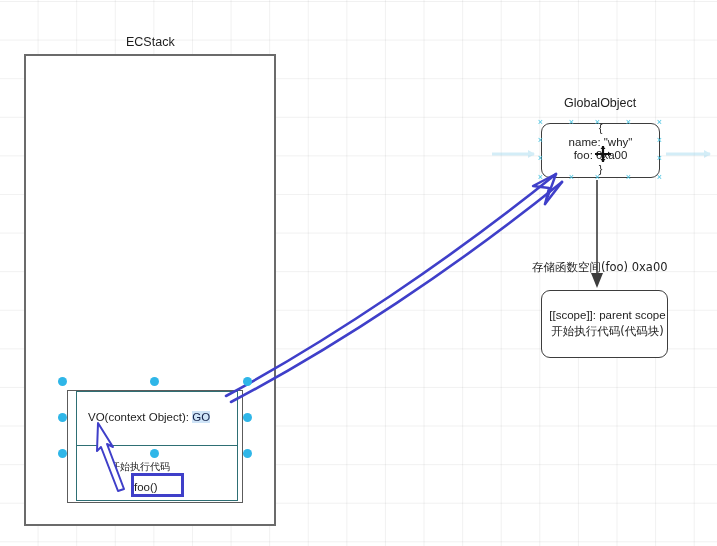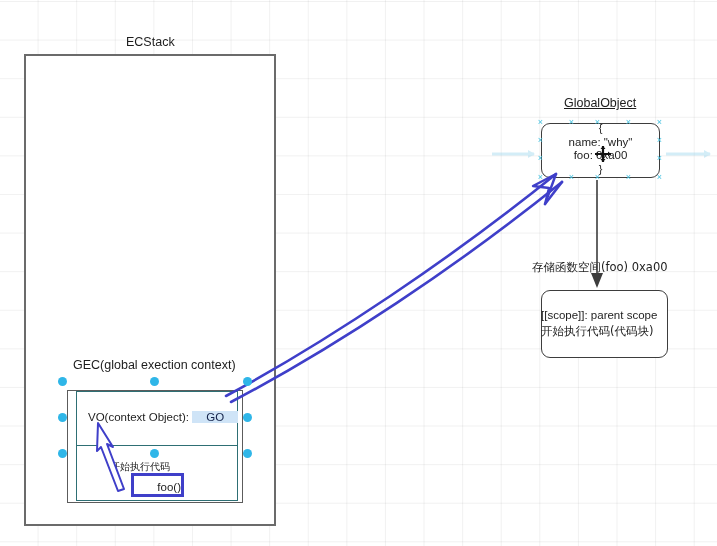--- a/index.html
+++ b/index.html
@@ -64,39 +64,39 @@
     left:76px; top:445px;
     width:162px; height:0;
     border-top:1px solid #2e6f74;
   }
   #vo-text{
     left:88px; top:410px;
     font-size:11.5px;
   }
   #vo-text .go{
     background:#cfe4f7;
-    padding:0 14px;
+    padding:0 0;
     color:#13224a;
   }
   #exec-text{ left:110px; top:459px; font-size:10px; }
   #foo-box{
     position:absolute;
     left:131px; top:473px;
     width:53px; height:24px;
     border:3px solid #3f3fc9;
     background:#ffffff;
     box-sizing:border-box;
   }
   #foo-text{
     left:0; top:4px; width:100%;
-    text-align:right; font-size:11.5px;
-  }
-
-  
-  #go-label{ left:564px; top:96px; font-size:12.5px;text-decoration:underline; }
+    text-align:left; font-size:11.5px;
+  }
+
+  
+  #go-label{ left:564px; top:96px; font-size:12.5px; }
   #go-box{
     position:absolute;
     left:541px; top:123px;
     width:119px; height:55px;
     border:1.8px solid #3d3d3d;
     border-radius:9px;
     background:#ffffff;
     box-sizing:border-box;
   }
   #go-lines{
@@ -118,21 +118,21 @@
     width:127px; height:68px;
     border:1.8px solid #3d3d3d;
     border-radius:9px;
     background:#ffffff;
     box-sizing:border-box;
   }
   #scope-lines{
     position:absolute;
     left:541px; top:307px;
     width:133px;
-    text-align:left;
+    text-align:center;
     font-size:11.5px;
     line-height:16px;
     color:#1d1d1d;
   }
 
   
   svg.overlay{
     position:absolute; left:0; top:0;
     width:717px; height:546px;
     overflow:visible;
@@ -169,21 +169,20 @@
   #cursor{ position:absolute; left:594px; top:145px; }
 </style>
 </head>
 <body>
 
 <div id="canvas">
 
   <div class="lbl" id="ecstack-label">ECStack</div>
   <div id="ecstack-box"></div>
 
-  <div class="lbl" id="gec-label">GEC(global exection context)</div>
   <div id="gec-outer"></div>
   <div id="gec-inner"></div>
   <div id="vo-divider"></div>
 
   <div class="lbl" id="vo-text">
     <span>VO(context Object):</span>
     <span class="go">GO</span>
   </div>
 
   <div class="lbl cjk" id="exec-text">开始执行代码</div>

